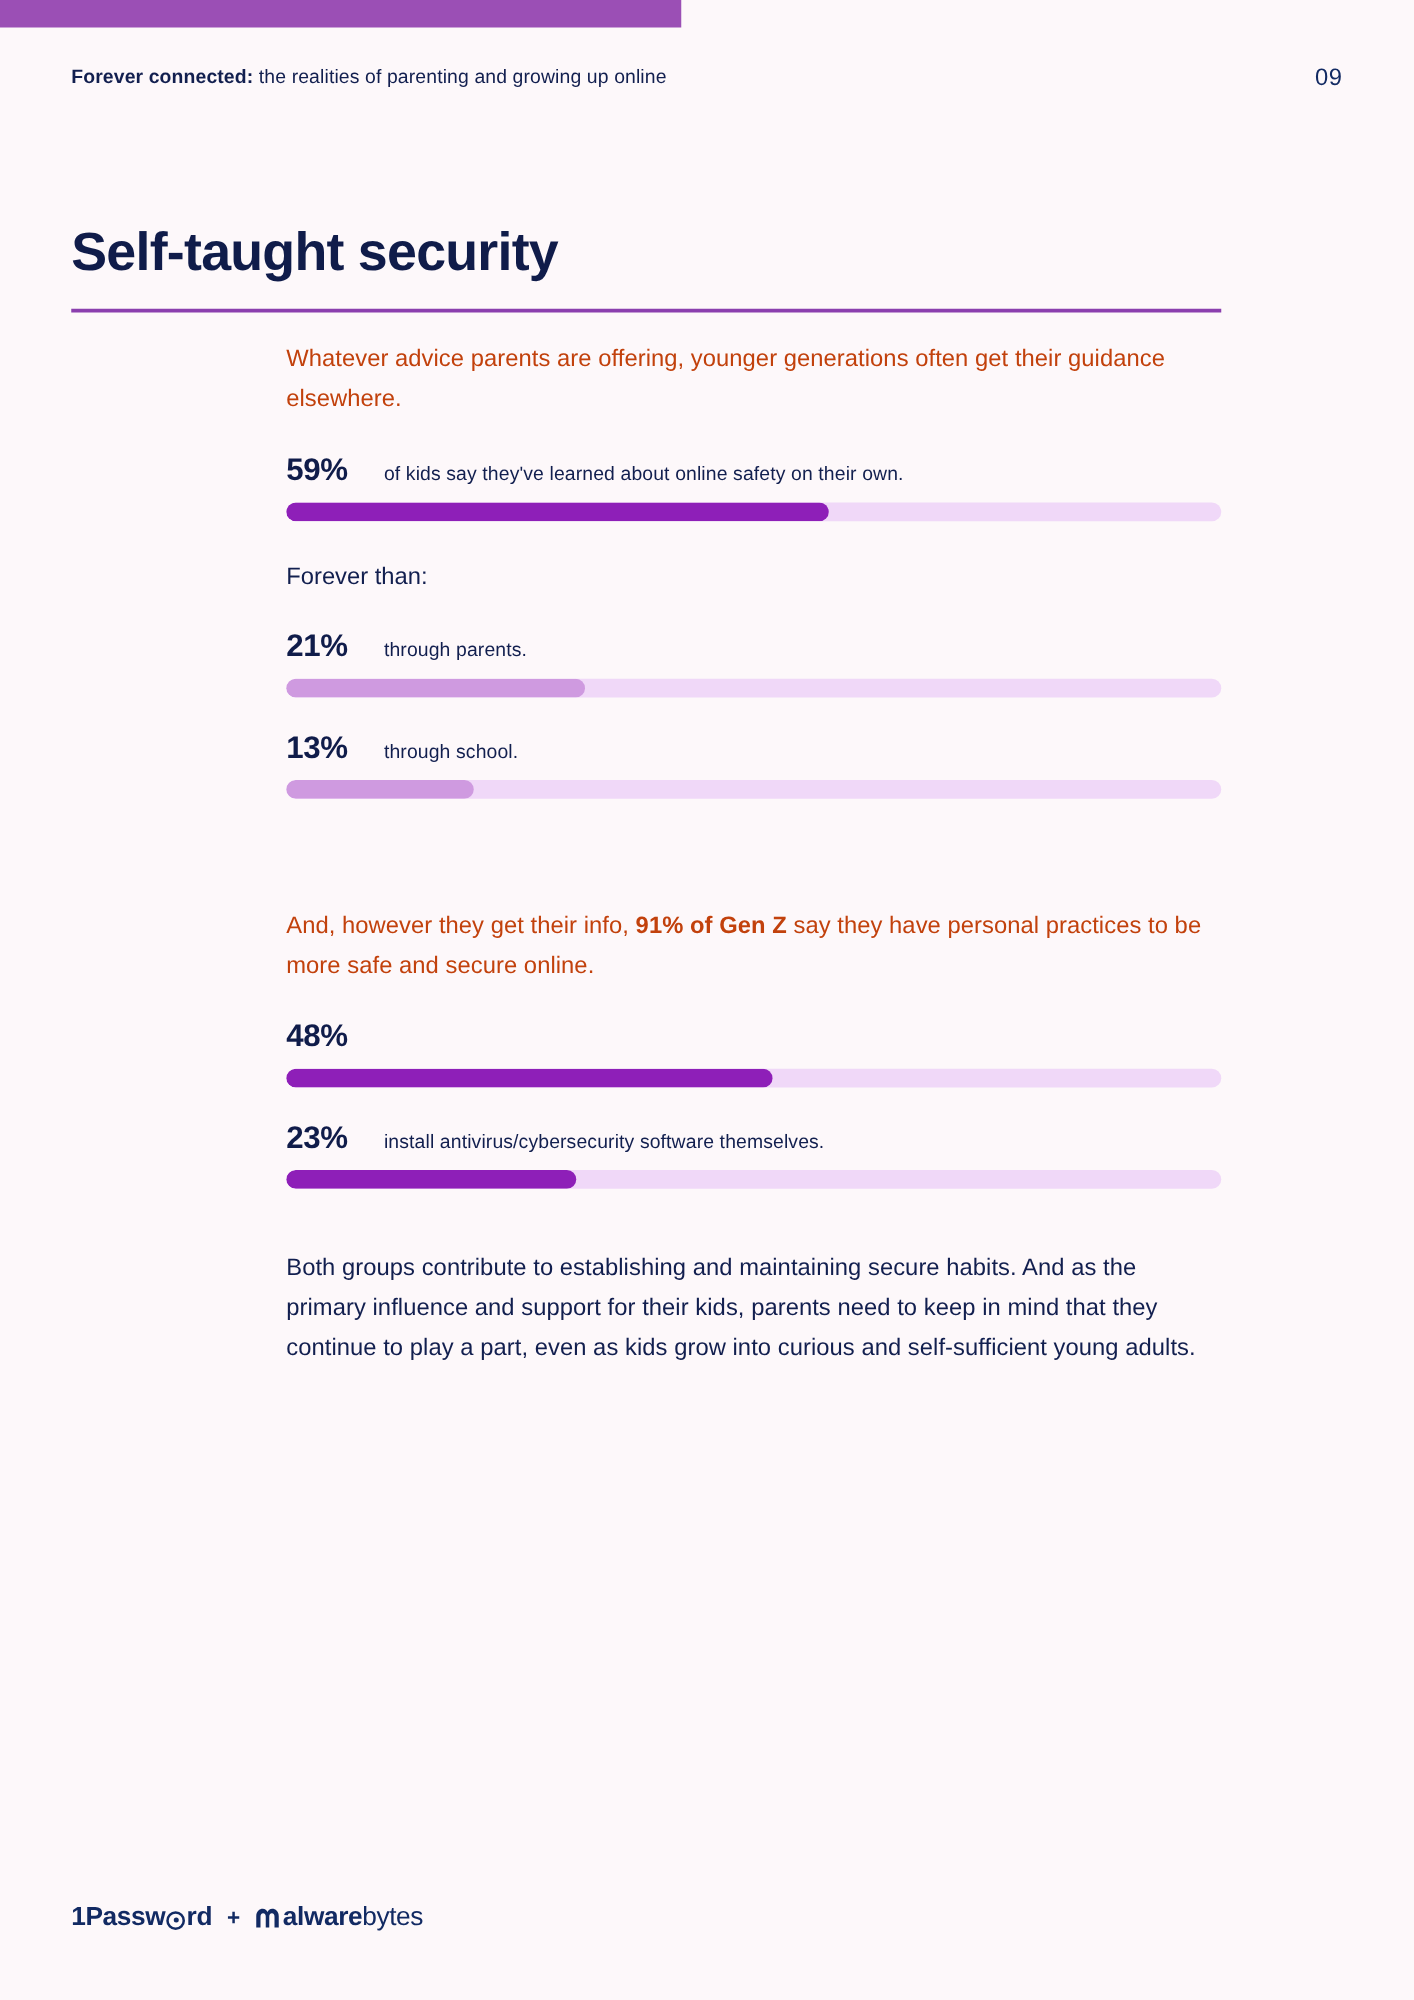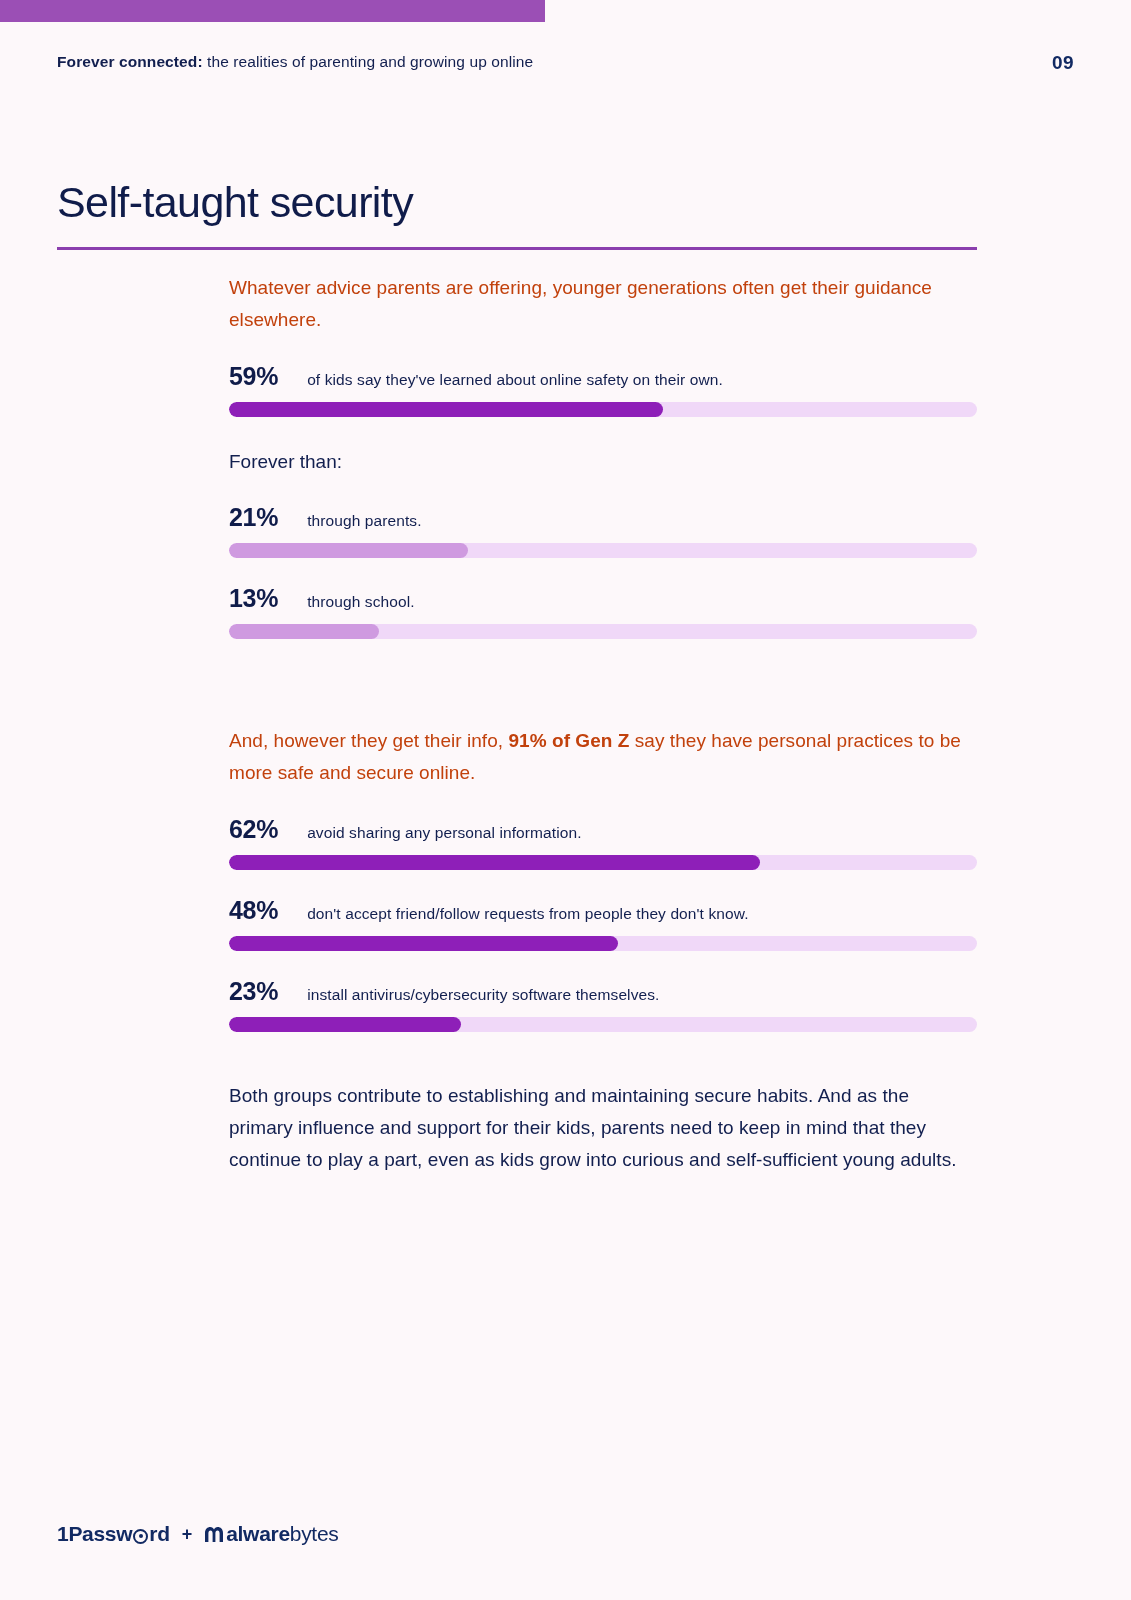--- a/index.html
+++ b/index.html
@@ -43,36 +43,36 @@
     line-height: 1.28;
     color: #121f4f;
     letter-spacing: 0.1px;
     max-width: 520px;
   }
 
   .running-title .rt-bold { font-weight: 700; }
 
   .page-number {
     font-size: 19px;
-    font-weight: 700;
+    font-weight: 400;
     color: #122a63;
     letter-spacing: 0.4px;
   }
 
   
   .section-title-wrap {
     position: absolute;
     top: 180px;
     left: 57px;
     width: 920px;
   }
 
   .section-title {
     font-size: 43px;
-    font-weight: 400;
+    font-weight: 700;
     letter-spacing: -0.6px;
     color: #101c4a;
     line-height: 1.05;
   }
 
   .title-rule {
     margin-top: 22px;
     height: 3px;
     width: 920px;
     background: #8b3fae;
@@ -274,34 +274,24 @@
       <div class="bar-fill fill-light" style="width: 20%; background: rgb(207, 154, 224);"></div>
     </div>
   </div>
 
   <div class="gap-large"></div>
 
   <p class="lede">
     <span>And, however they get their info, </span><b>91% of Gen Z</b><span> say they have personal practices to be more safe and secure online.</span>
   </p>
 
-  <div class="stat">
-    <div class="stat-head">
-      <span class="stat-pct">62%</span>
-      <span class="stat-label">avoid sharing any personal information.</span>
-    </div>
-    <div class="bar-track">
-      <div class="bar-fill fill-deep" style="width: 71%; background: rgb(142, 31, 184);"></div>
-    </div>
-  </div>
 
   <div class="stat">
     <div class="stat-head">
       <span class="stat-pct">48%</span>
-      <span class="stat-label">don't accept friend/follow requests from people they don't know.</span>
     </div>
     <div class="bar-track">
       <div class="bar-fill fill-deep" style="width: 52%; background: rgb(142, 31, 184);"></div>
     </div>
   </div>
 
   <div class="stat">
     <div class="stat-head">
       <span class="stat-pct">23%</span>
       <span class="stat-label">install antivirus/cybersecurity software themselves.</span>

